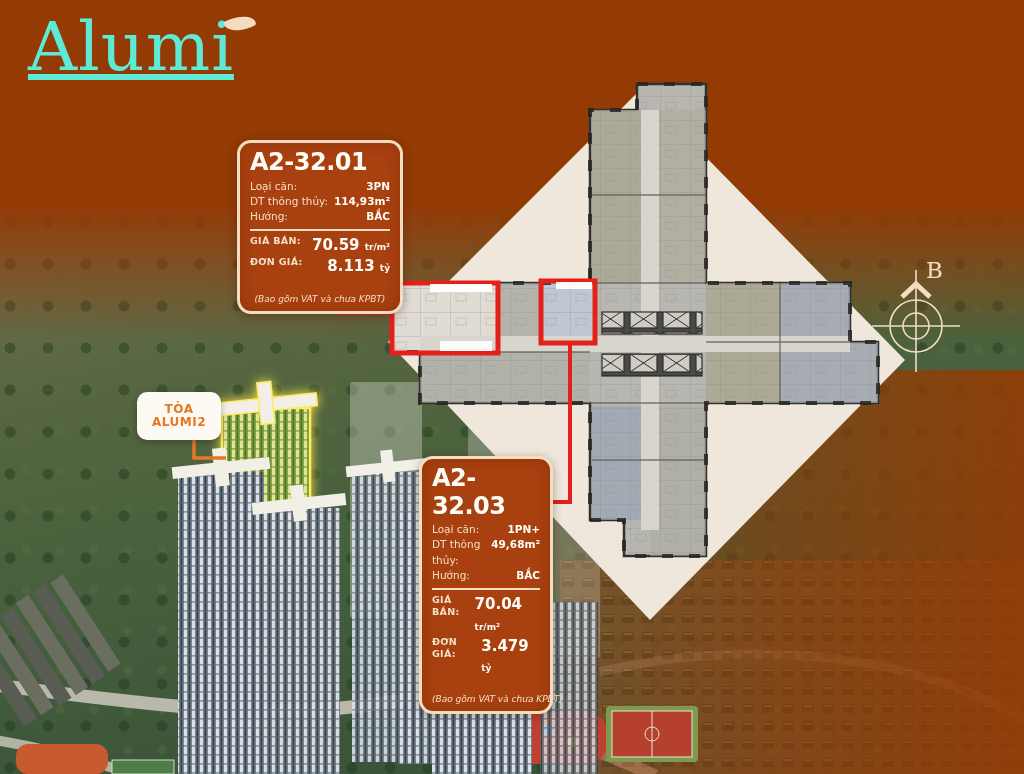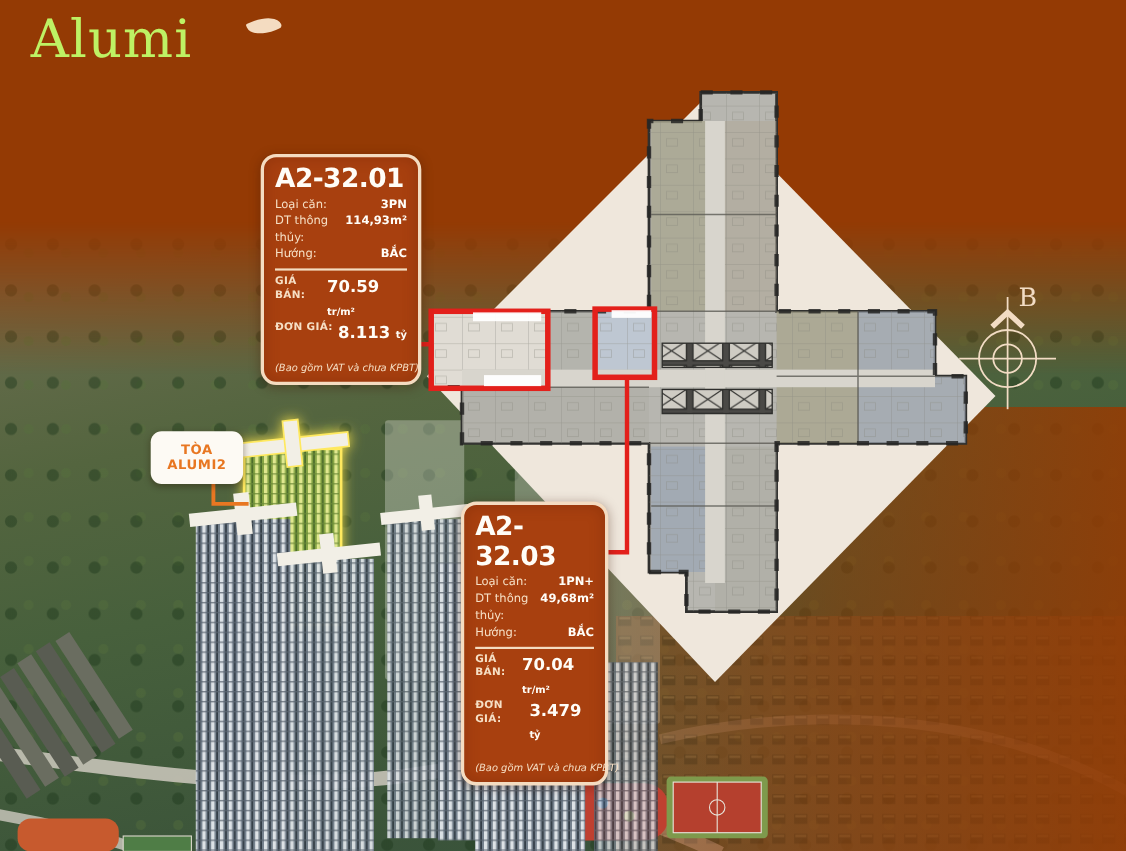--- a/index.html
+++ b/index.html
@@ -15,23 +15,23 @@
       radial-gradient(circle 6px at 10px 12px, rgba(30,56,28,.45) 0 5px, transparent 6px),
       radial-gradient(circle 5px at 26px 30px, rgba(86,112,60,.4) 0 4px, transparent 5px),
       linear-gradient(168deg,#6a6d4e 26%,#54653f 44%,#47603c 60%,#3c553a 82%,#35503c 100%);
     background-size:38px 42px,34px 40px,100% 100%;
     -webkit-mask-image:linear-gradient(to top,#000 56%,transparent 74%);
     mask-image:linear-gradient(to top,#000 56%,transparent 74%);
   }
   .scene{position:absolute;left:0;top:0;}
   
   .logo{
-    position:absolute;left:28px;top:10px;color:#bef264;
+    position:absolute;left:28px;top:10px;color:#5eead4;
     font-family:"DejaVu Serif","Liberation Serif",serif;
-    font-size:48px;line-height:1.1;letter-spacing:1px;
+    font-size:68px;line-height:1.1;letter-spacing:1px;text-decoration:underline;
   }
   .leaf{
     position:absolute;left:197px;top:6px;width:30px;height:15px;
     background:#f4dcc1;border-radius:2px 100% 4px 100%;
     transform:rotate(-22deg);
   }
   
   .card{
     position:absolute;box-sizing:border-box;
     background:#a8400f;
@@ -232,21 +232,21 @@
     <polyline points="902,297 916,284 930,297" stroke-width="5"></polyline>
     <text x="926" y="278" font-size="23" fill="#f2dcc4" stroke="none" font-family="DejaVu Serif, Liberation Serif, serif">B</text>
   </g>
 </svg>
 
 <div class="logo">
   <span>Alumi</span>
   <div class="leaf"></div>
 </div>
 
-<div class="card" style="left:237px;top:140px;width:146px;">
+<div class="card" style="left:237px;top:140px;width:166px;">
   <div class="card-title">A2-32.01</div>
   <div class="crow">
     <span class="lab">Loại căn:</span>
     <span class="val">3PN</span>
   </div>
   <div class="crow">
     <span class="lab">DT thông thủy:</span>
     <span class="val">114,93m²</span>
   </div>
   <div class="crow">

